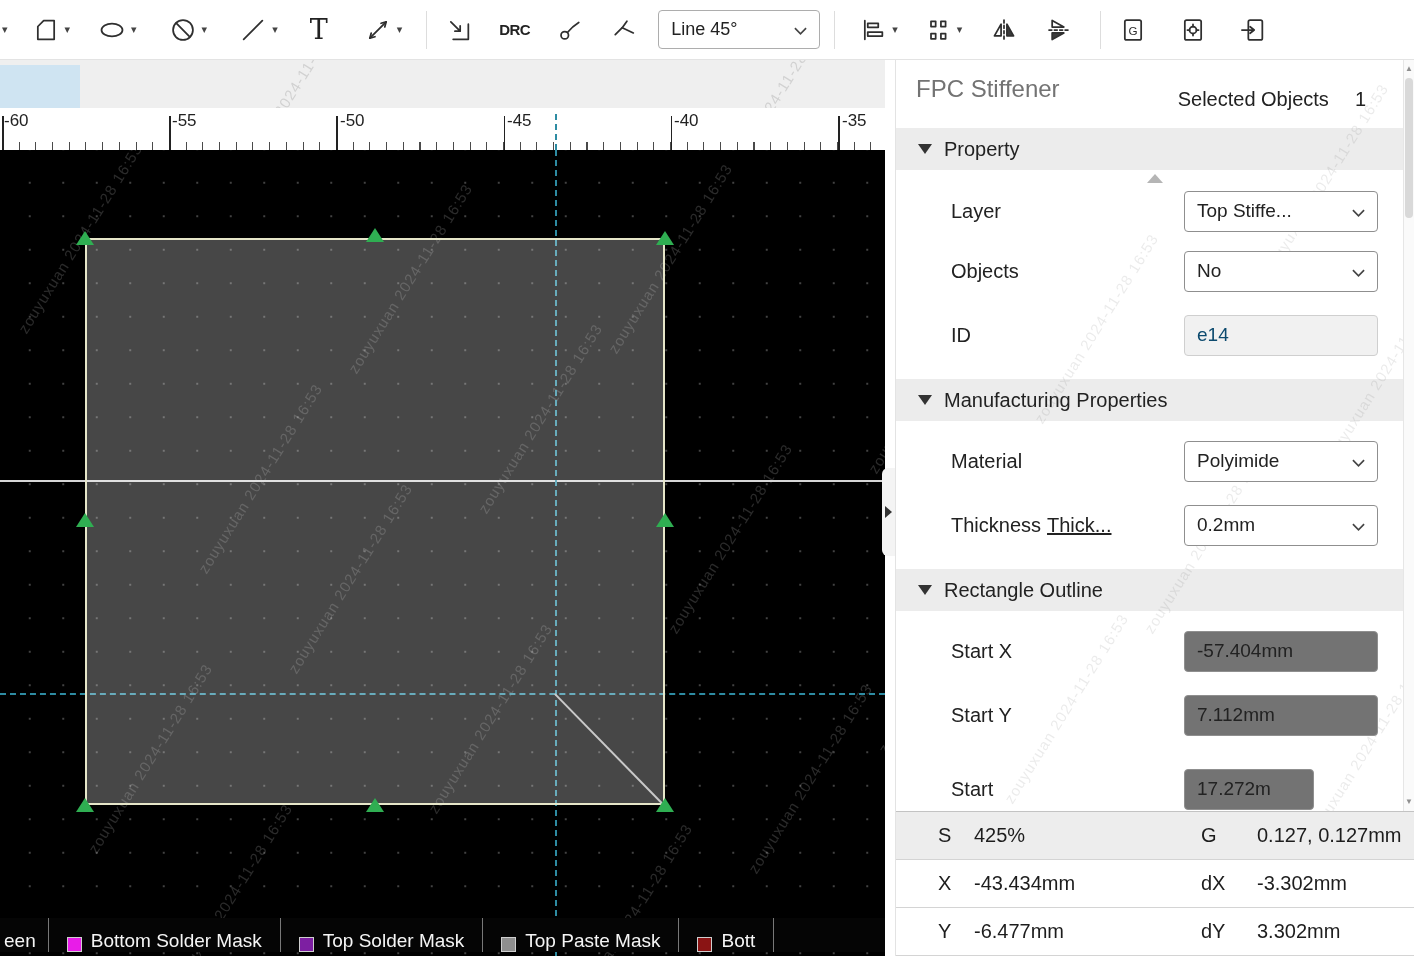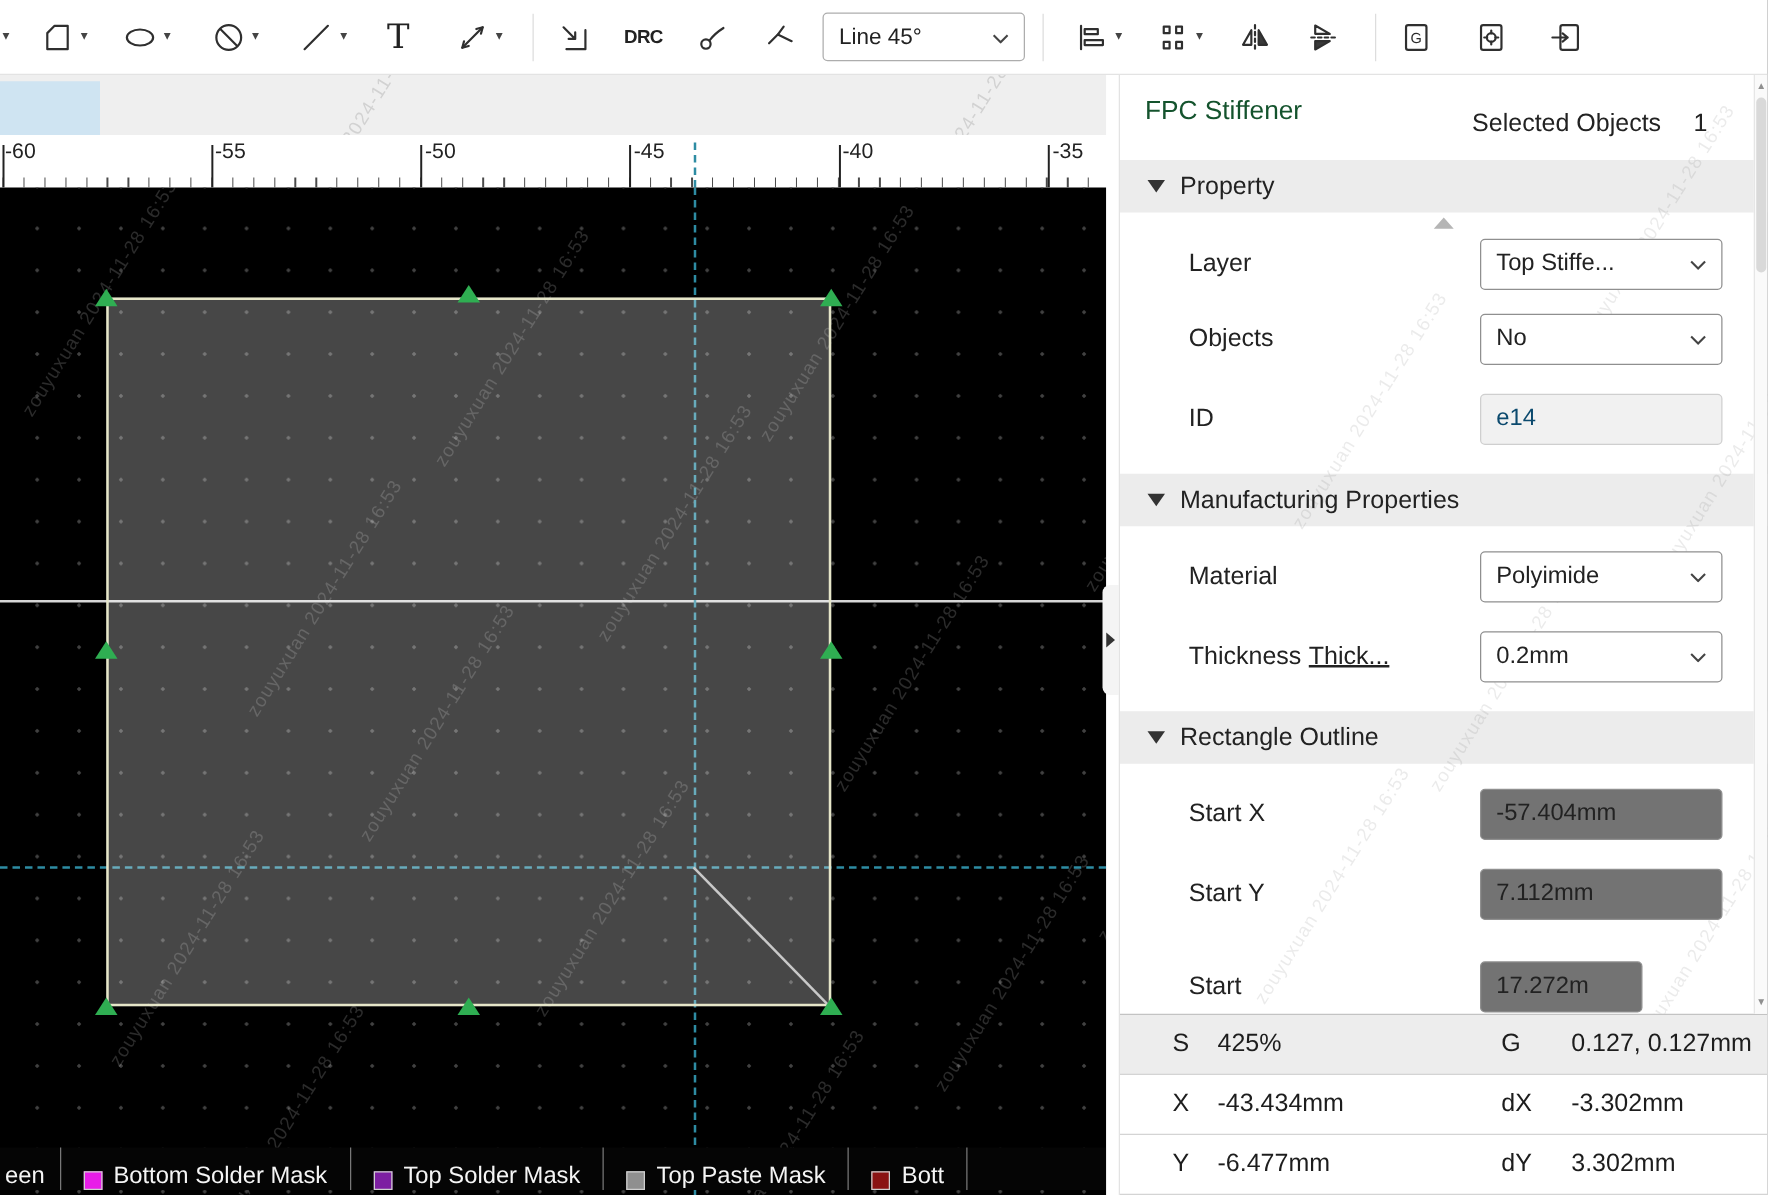--- a/index.html
+++ b/index.html
@@ -75,21 +75,21 @@
   .divider { width:10px; background:#fff; position:relative; }
   .divider-handle { position:absolute; left:-3px; top:408px; width:13px; height:88px;
     background:#f4f4f4; border-radius:6px 0 0 6px; display:flex; align-items:center;
     justify-content:center; cursor:pointer; }
   .divider-handle .tri { width:0; height:0; border-top:6px solid transparent;
     border-bottom:6px solid transparent; border-left:7px solid #333; }
 
   
   .panel { flex:1; background:#fff; position:relative; overflow:hidden; border-left:1px solid #e3e3e3; }
   .phead { height:58px; display:flex; align-items:center; padding:0 48px 0 20px; }
-  .ptitle { font-size:21px; color:#14532d; }
+  .ptitle { font-size:24px; color:#737373; }
   .psel-group { margin-left:auto; display:flex; align-items:baseline; gap:26px;margin-top:20px; }
   .psel-label { font-size:20px; color:#222; }
   .psel-count { font-size:20px; color:#222; }
 
   .shead { height:42px; background:#ececec; display:flex; align-items:center;
     padding-left:22px; gap:12px; cursor:pointer; }
   .shead .tri-down { width:0; height:0; border-left:7px solid transparent;
     border-right:7px solid transparent; border-top:10px solid #333; }
   .shead-label { font-size:20px; color:#222; }
   .gap10 { height:10px; } .gap12 { height:12px; }

